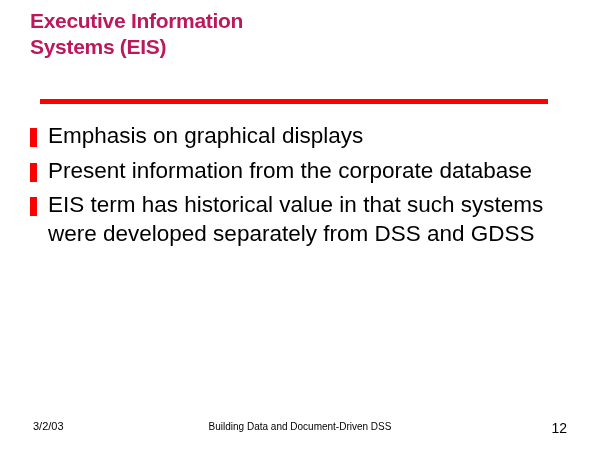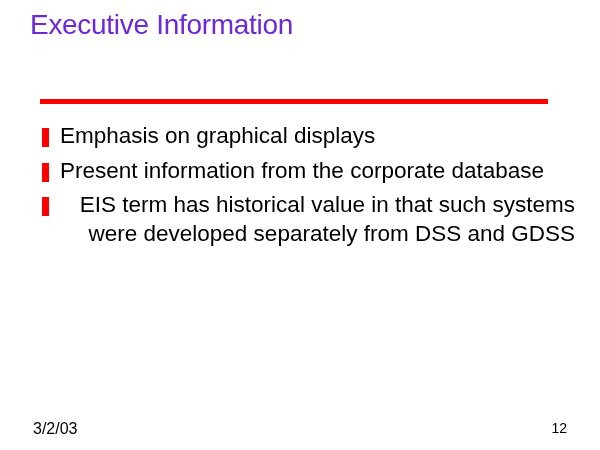--- a/index.html
+++ b/index.html
@@ -18,43 +18,42 @@
     width: 600px;
     height: 450px;
     box-sizing: border-box;
     background: #ffffff;
   }
   .title {
     position: absolute;
     left: 30px;
     top: 8px;
     width: 540px;
-    font-size: 28px;
-    font-weight: normal;
+    font-size: 21px;
+    font-weight: bold;
     line-height: 1.22;
-    color: #6d28d9;
+    color: #be185d;
     letter-spacing: -0.3px;
   }
   .title-line2 {
     display: block;
   }
   .rule {
     position: absolute;
     left: 40px;
     top: 99px;
     width: 508px;
     height: 5px;
     background: #ff0000;
   }
   .bullets {
     position: absolute;
-    left: 42px;
+    left: 30px;
     top: 122px;
     width: 545px;
-    text-align: right;
   }
   .bullet {
     display: flex;
     align-items: flex-start;
     margin-bottom: 6px;
   }
   .bullet-marker {
     flex: 0 0 auto;
     width: 7px;
     height: 19px;
@@ -73,21 +72,21 @@
     left: 0;
     bottom: 16px;
     width: 600px;
     height: 14px;
     color: #000000;
   }
   .footer-date {
     position: absolute;
     left: 33px;
     top: 0;
-    font-size: 16px;
+    font-size: 11px;
   }
   .footer-center {
     position: absolute;
     left: 0;
     top: 1px;
     width: 600px;
     text-align: center;
     font-size: 10px;
   }
   .footer-page {
@@ -97,20 +96,21 @@
     font-size: 14px;
   }
 </style>
 </head>
 <body>
 
 <div class="slide">
 
   <div class="title">
     <span>Executive Information</span>
+    <span class="title-line2">Systems (EIS)</span>
   </div>
 
   <div class="rule"></div>
 
   <div class="bullets">
 
     <div class="bullet">
       <span class="bullet-marker"></span>
       <span class="bullet-text">Emphasis on graphical displays</span>
     </div>
@@ -123,16 +123,17 @@
 
     <div class="bullet">
       <span class="bullet-marker"></span>
       <span class="bullet-text">EIS term has historical value in that such systems were developed separately from DSS and GDSS</span>
     </div>
 
   </div>
 
   <div class="footer">
     <span class="footer-date">3/2/03</span>
+    <span class="footer-center">Building Data and Document-Driven DSS</span>
     <span class="footer-page">12</span>
   </div>
 
 </div>
 
 </body></html>

